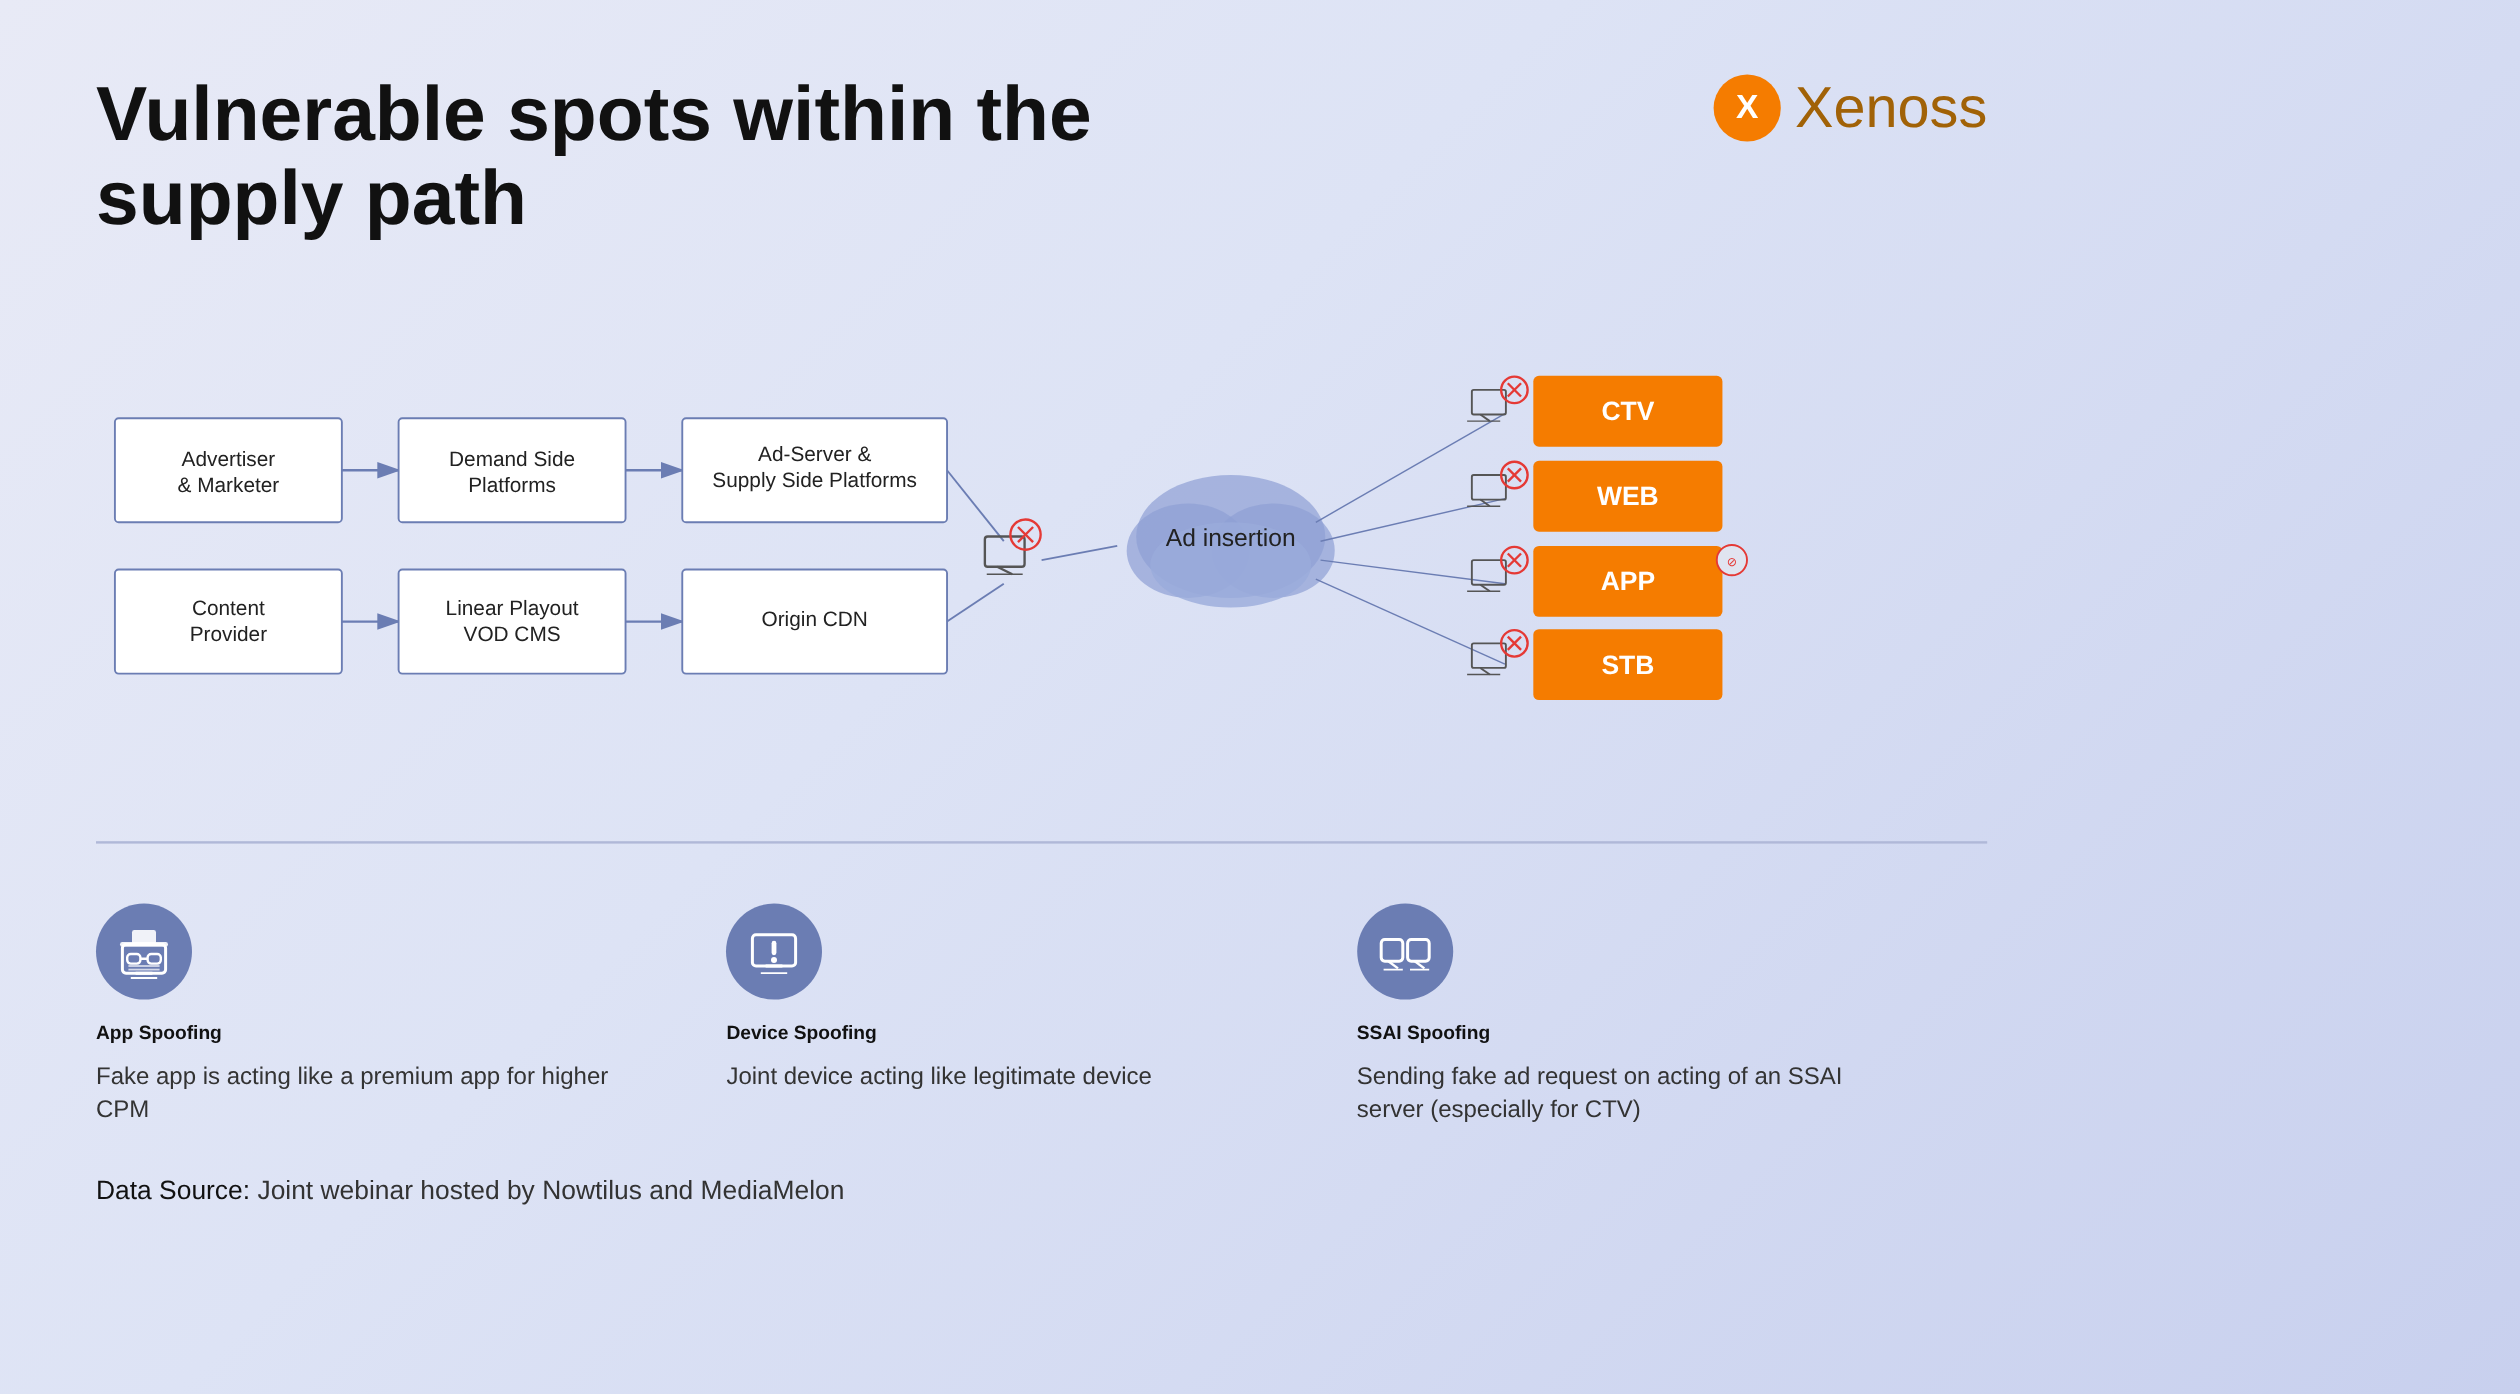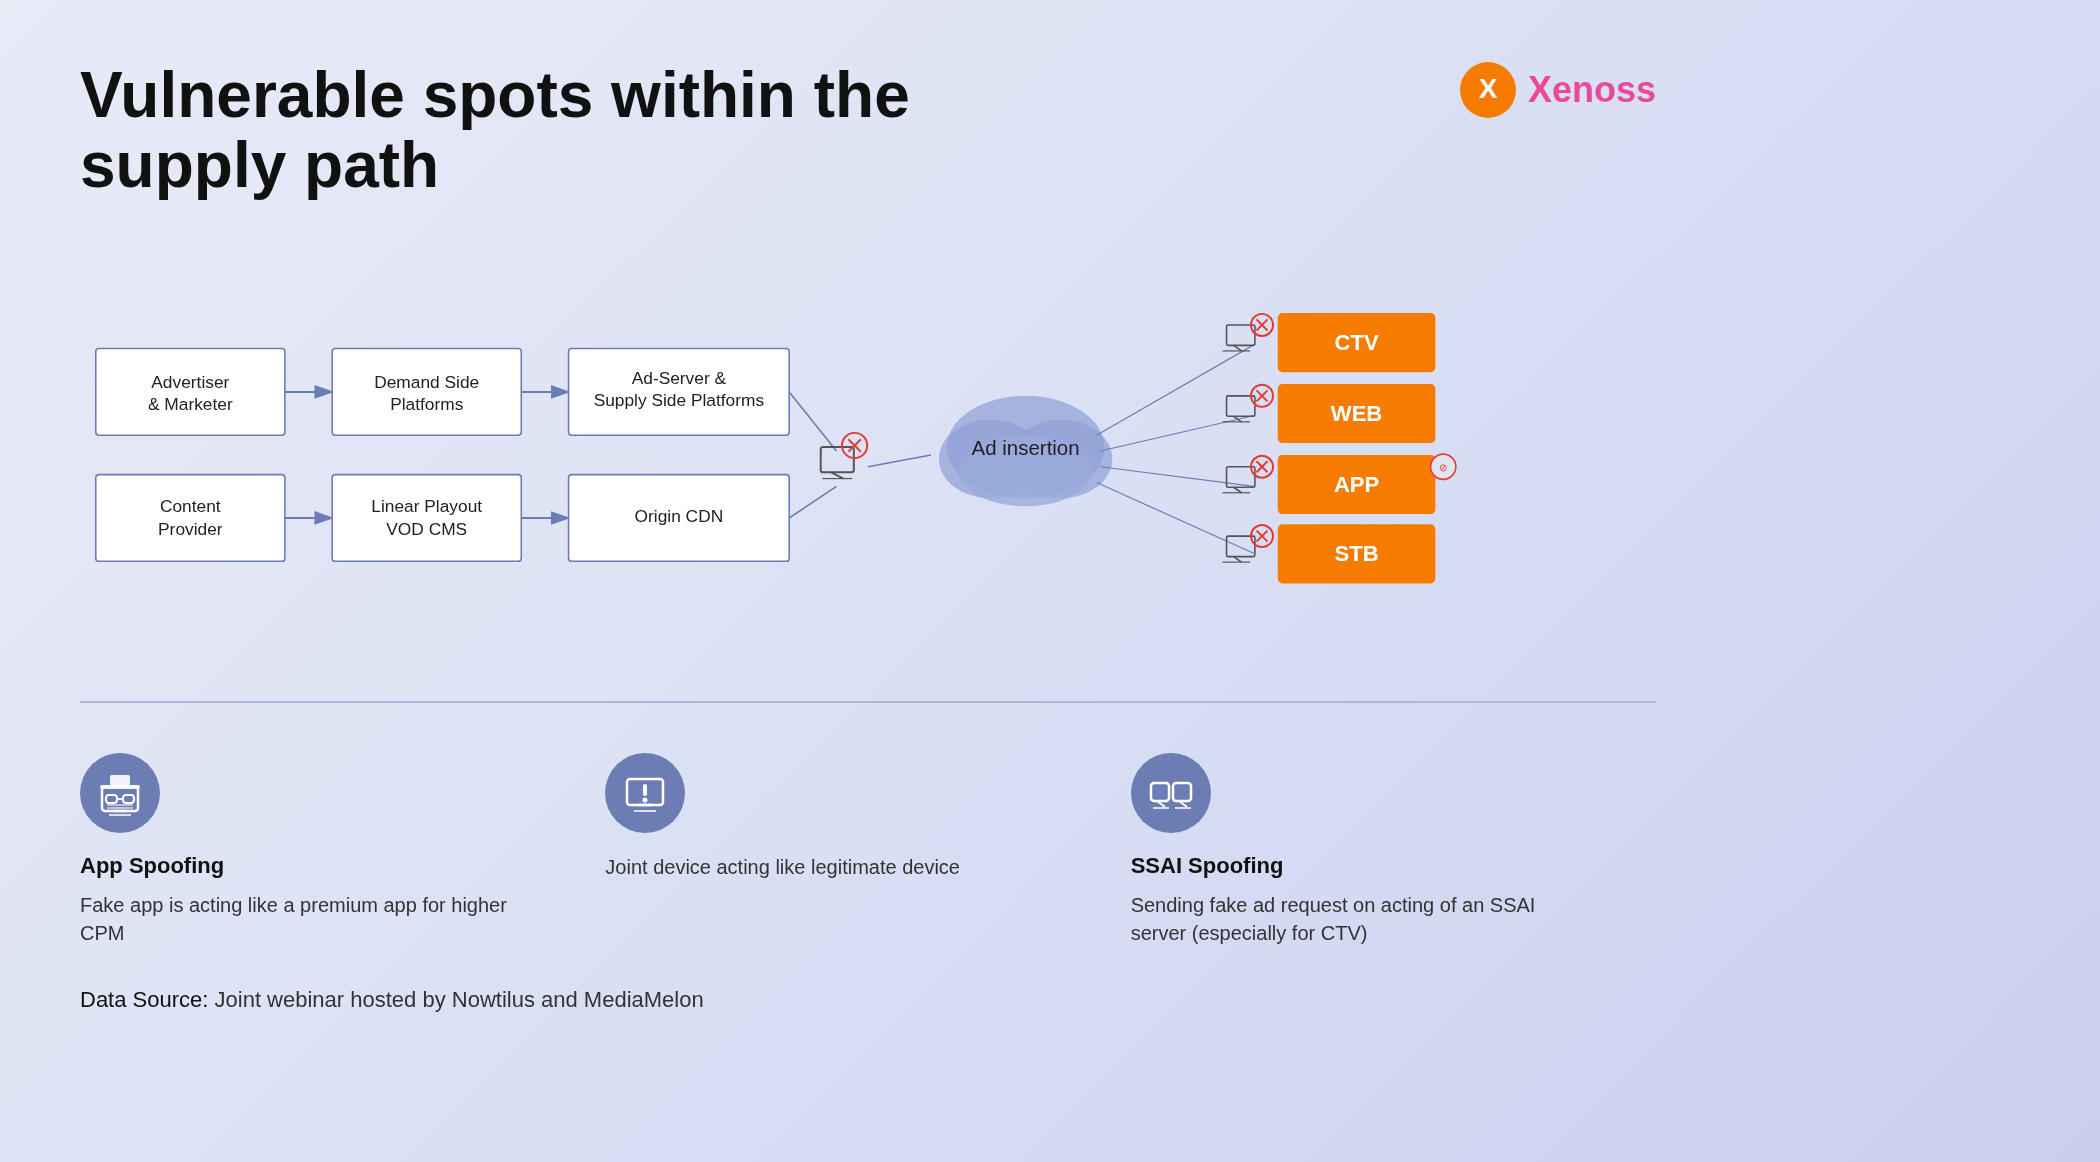--- a/index.html
+++ b/index.html
@@ -40,23 +40,23 @@
       align-items: center;
       gap: 10px;
     }
 
     .logo-icon {
       width: 60px;
       height: 60px;
     }
 
     .logo-text {
-      font-size: 36px;
-      font-weight: 700;
-      color: #ec4899;
+      font-size: 48px;
+      font-weight: 400;
+      color: #a16207;
     }
 
     
     .diagram-area {
       display: flex;
       align-items: center;
       margin-bottom: 60px;
       position: relative;
       height: 380px;
     }
@@ -86,21 +86,21 @@
       height: 80px;
       border-radius: 50%;
       background: #6b7db3;
       display: flex;
       align-items: center;
       justify-content: center;
       margin-bottom: 20px;
     }
 
     .threat-title {
-      font-size: 22px;
+      font-size: 16px;
       font-weight: 700;
       color: #111;
       margin-bottom: 12px;
     }
 
     .threat-desc {
       font-size: 20px;
       color: #333;
       line-height: 1.4;
     }
@@ -279,20 +279,21 @@
         <svg width="48" height="48" viewBox="0 0 48 48">
 
           <rect x="6" y="10" width="36" height="26" rx="3" fill="none" stroke="white" stroke-width="2.5"></rect>
           <line x1="17" y1="36" x2="31" y2="36" stroke="white" stroke-width="2.5"></line>
           <line x1="13" y1="42" x2="35" y2="42" stroke="white" stroke-width="1.5"></line>
 
           <rect x="22" y="15" width="4" height="12" rx="2" fill="white"></rect>
           <circle cx="24" cy="31" r="2.5" fill="white"></circle>
         </svg>
       </div>
+      <div class="threat-title">Device Spoofing</div>
       <div class="threat-desc">Joint device acting like legitimate device</div>
     </div>
 
     <div class="threat-card">
       <div class="threat-icon-circle">
         <svg width="48" height="48" viewBox="0 0 48 48">
 
           <rect x="4" y="14" width="18" height="18" rx="3" fill="none" stroke="white" stroke-width="2.5"></rect>
           <rect x="26" y="14" width="18" height="18" rx="3" fill="none" stroke="white" stroke-width="2.5"></rect>
           <line x1="10" y1="32" x2="18" y2="38" stroke="white" stroke-width="2"></line>

